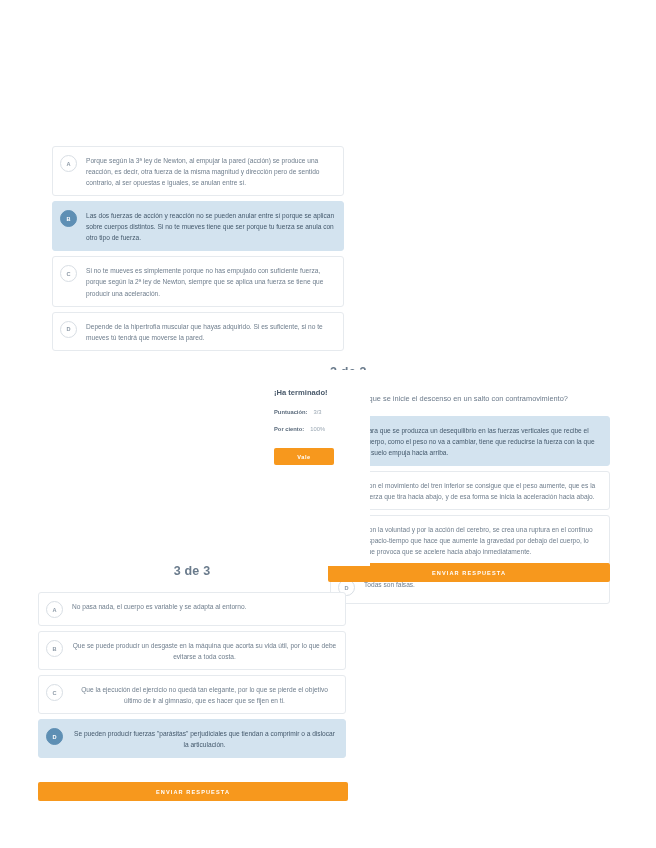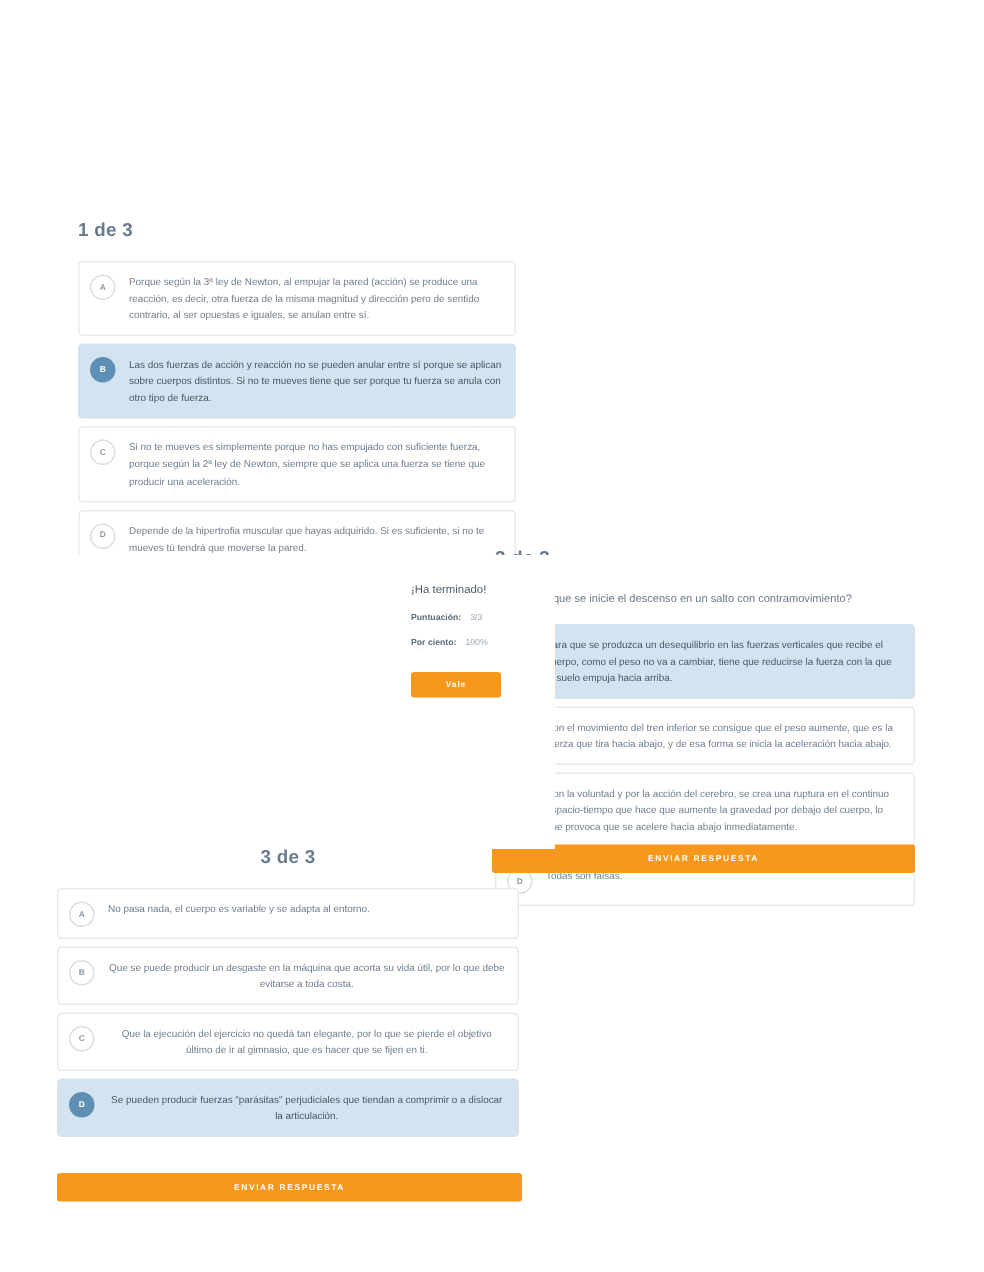--- a/index.html
+++ b/index.html
@@ -124,21 +124,21 @@
     left: 222px;
     top: 370px;
     width: 148px;
     height: 190px;
     background: #ffffff;
     padding: 18px 0 0 52px;
     box-sizing: border-box;
   }
   .modal-title {
     font-size: 7.6px;
-    font-weight: 400;
+    font-weight: 700;
     color: #4a5a6b;
     margin: 0 0 12px 0;
   }
   .modal-row {
     display: flex;
     align-items: baseline;
     gap: 6px;
     margin-bottom: 11px;
   }
   .modal-label {
@@ -170,21 +170,20 @@
     position: absolute;
     background: #ffffff;
   }
 </style>
 </head>
 <body>
 
 <div class="page">
 
   <section class="qblock" id="q1">
-    <div class="q-counter">1 de 3</div>
     <div class="options">
 
       <div class="option">
         <span class="badge">A</span>
         <span class="opt-text">Porque según la 3ª ley de Newton, al empujar la pared (acción) se produce una reacción, es decir, otra fuerza de la misma magnitud y dirección pero de sentido contrario, al ser opuestas e iguales, se anulan entre sí.</span>
       </div>
 
       <div class="option selected">
         <span class="badge">B</span>
         <span class="opt-text">Las dos fuerzas de acción y reacción no se pueden anular entre sí porque se aplican sobre cuerpos distintos. Si no te mueves tiene que ser porque tu fuerza se anula con otro tipo de fuerza.</span>

